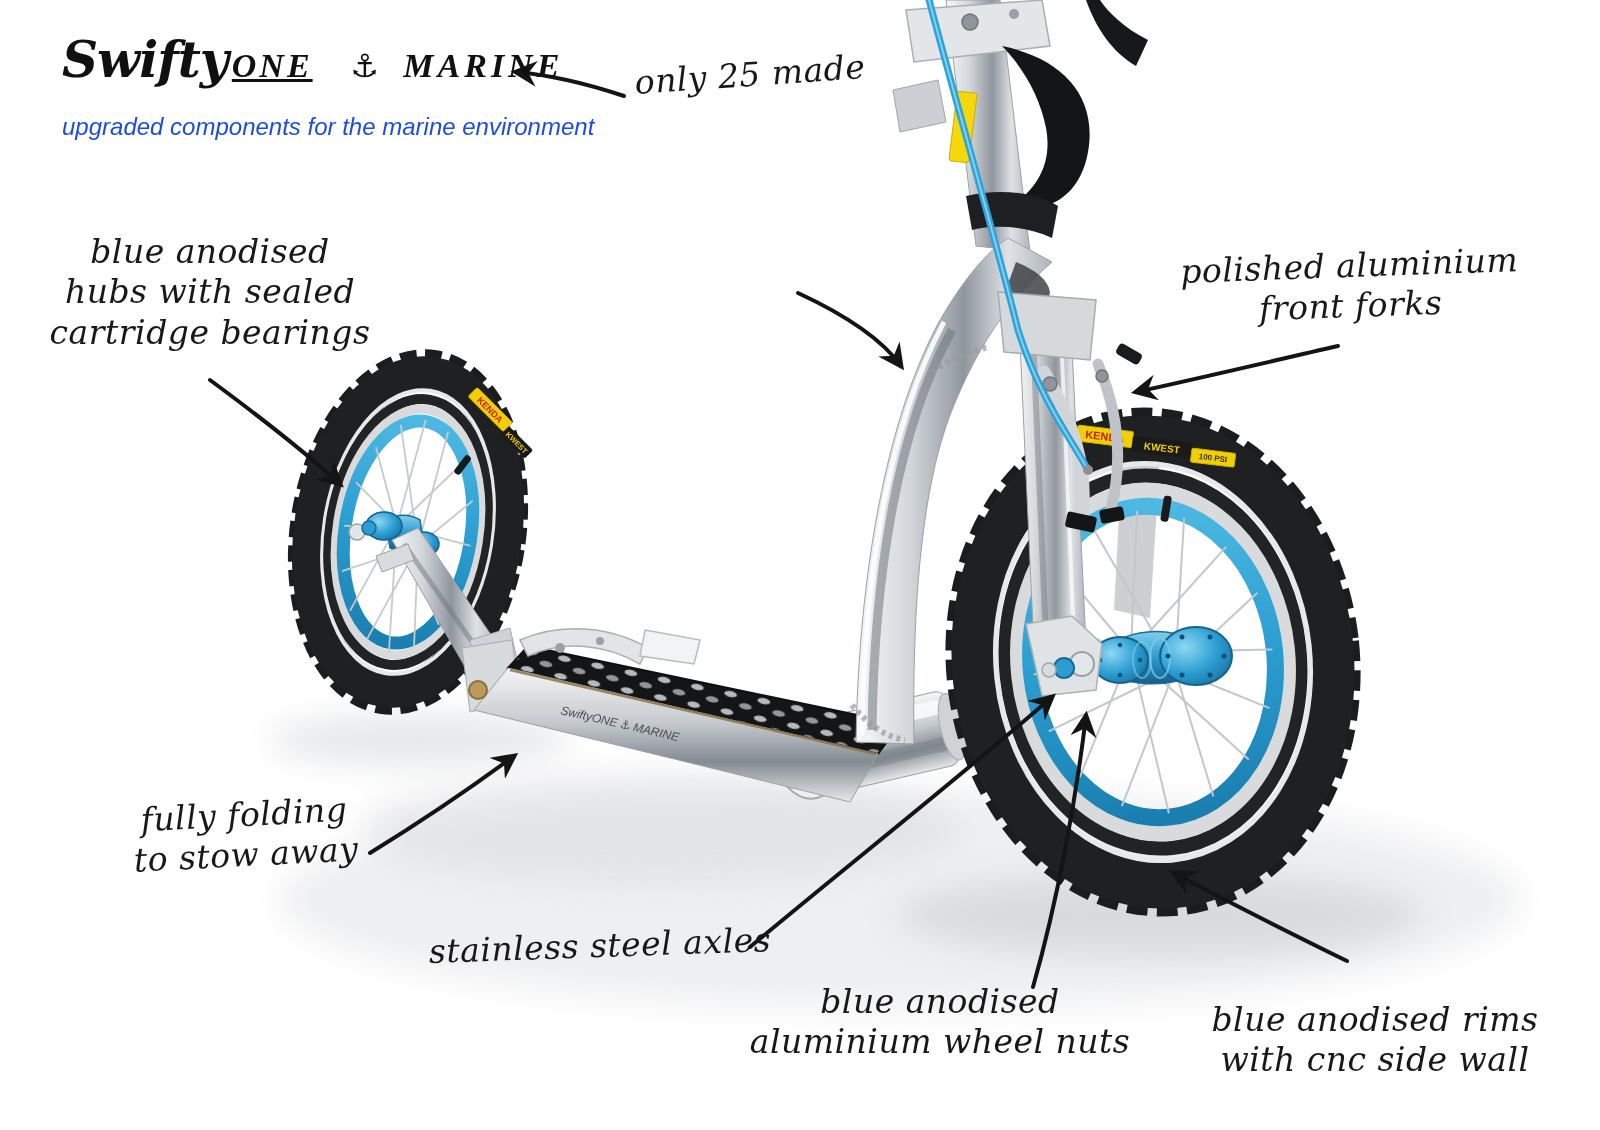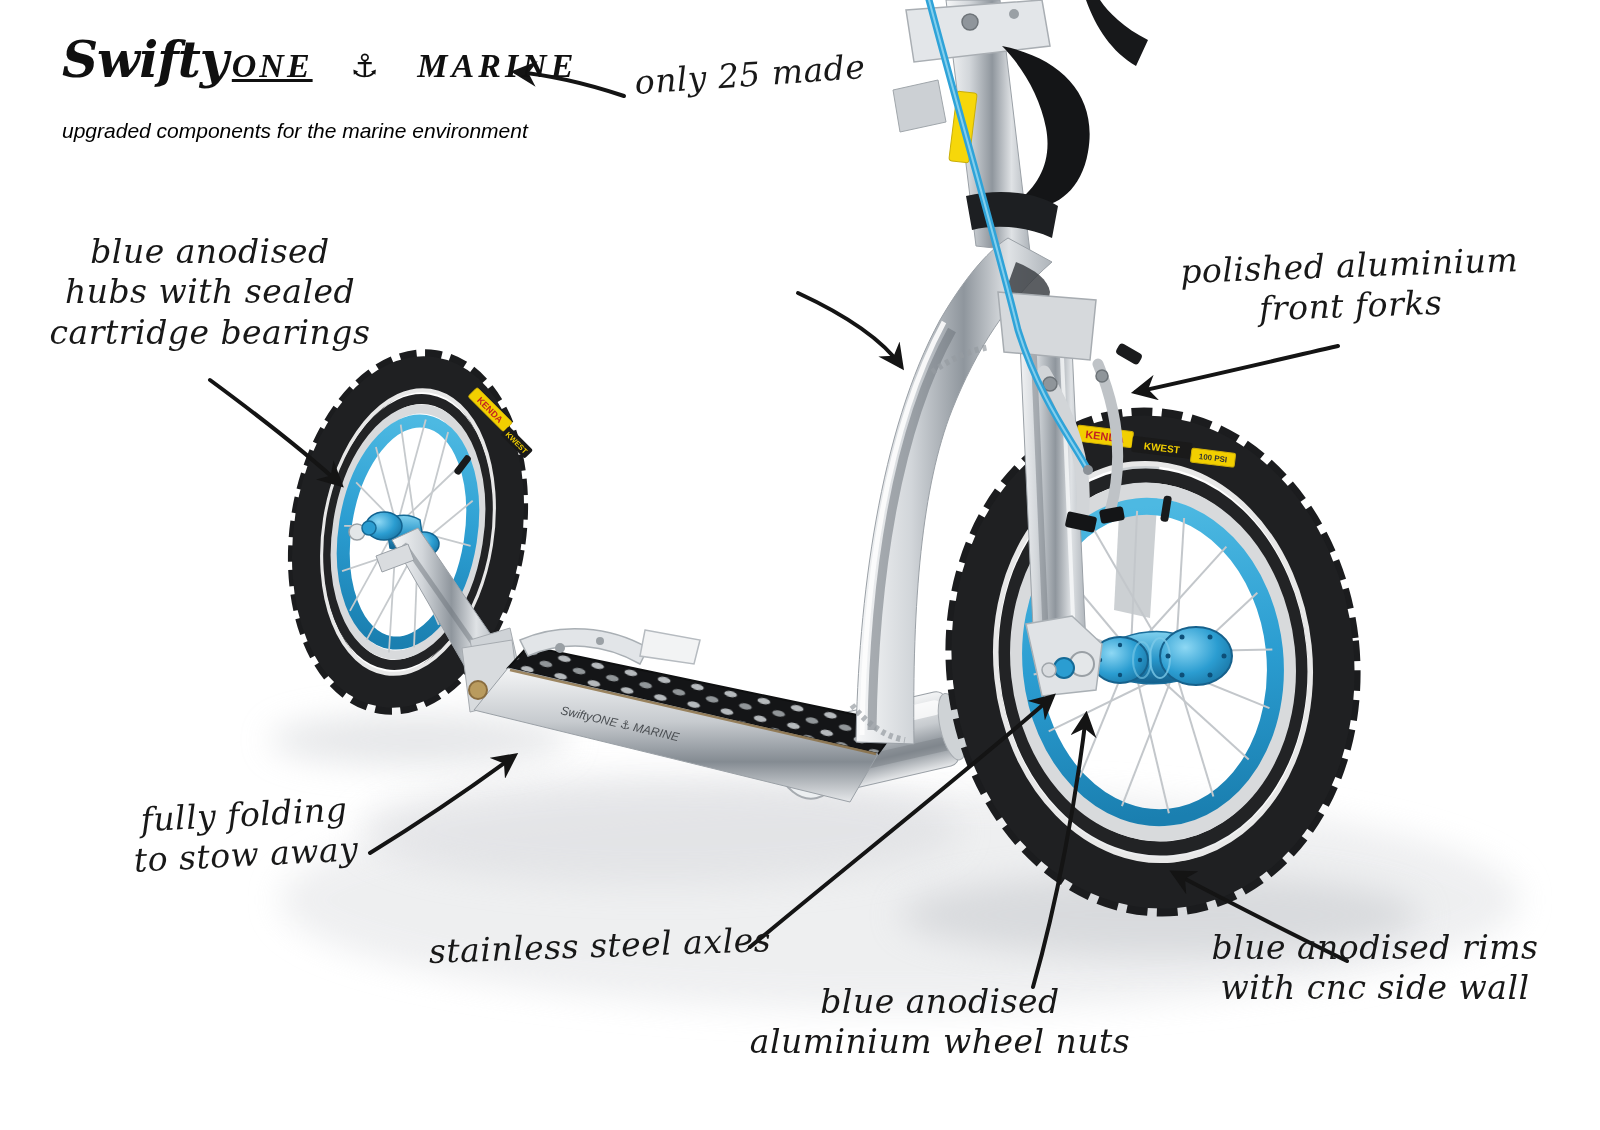--- a/index.html
+++ b/index.html
@@ -20,22 +20,22 @@
     white-space:pre-line;
     text-align:center;
     letter-spacing:.5px;
   }
   
   .logo { position:absolute; left:62px; top:30px; color:#101010; }
   .logo-row { display:flex; align-items:baseline; }
   .logo-script { font-family:"DejaVu Serif","Liberation Serif",serif; font-style:italic; font-weight:700; font-size:50px; letter-spacing:-1px; }
   .logo-one  { font-family:"Liberation Serif","DejaVu Serif",serif; font-style:italic; font-weight:700; font-size:34px; letter-spacing:3px; margin-left:4px;text-decoration:underline; }
   .logo-anchor { font-family:"DejaVu Sans",sans-serif; font-size:32px; margin-left:38px; font-style:normal; }
-  .logo-marine { font-family:"Liberation Serif","DejaVu Serif",serif; font-style:italic; font-weight:700; font-size:34px; letter-spacing:4px; margin-left:38px; }
-  .logo-tagline { font-family:"Liberation Sans","DejaVu Sans",sans-serif; font-style:italic; font-size:21px; margin-top:30px; color:#000000; }
+  .logo-marine { font-family:"Liberation Serif","DejaVu Serif",serif; font-style:italic; font-weight:700; font-size:34px; letter-spacing:4px; margin-left:24px; }
+  .logo-tagline { font-family:"Liberation Sans","DejaVu Sans",sans-serif; font-style:italic; font-size:24px; margin-top:24px; color:#1d4ed8; }
   .svg-label { font-family:"Liberation Sans","DejaVu Sans",sans-serif; }
 </style>
 </head>
 <body>
 
 <div class="stage">
 
   <svg width="1600" height="1130" viewBox="0 0 1600 1130">
     <defs>
       <linearGradient id="chromeV" x1="0" y1="0" x2="1" y2="0">
@@ -300,15 +300,15 @@
 cartridge bearings</div>
 
   <div class="note" style="left:85px; top:795px; width:320px; transform:rotate(-3deg);">fully folding
 to stow away</div>
 
   <div class="note" style="left:420px; top:926px; width:360px; transform:rotate(-2deg);">stainless steel axles</div>
 
   <div class="note" style="left:740px; top:982px; width:400px;">blue anodised
 aluminium wheel nuts</div>
 
-  <div class="note" style="left:1180px; top:928px; width:390px;">blue anodised rims
+  <div class="note" style="left:1180px; top:1000px; width:390px;">blue anodised rims
 with cnc side wall</div>
 </div>
 
 </body></html>

